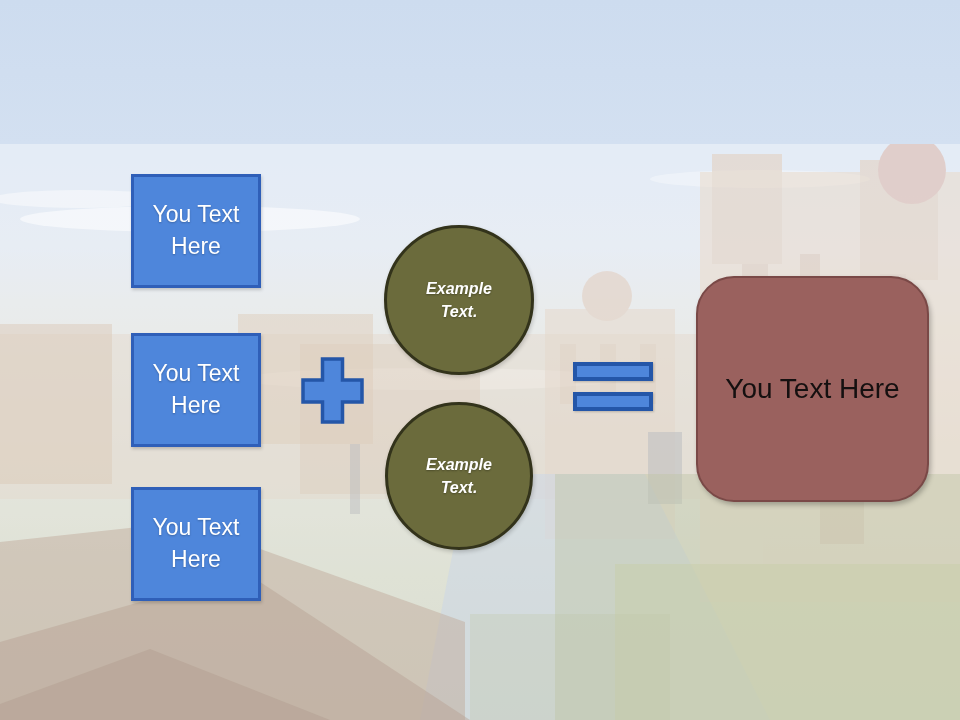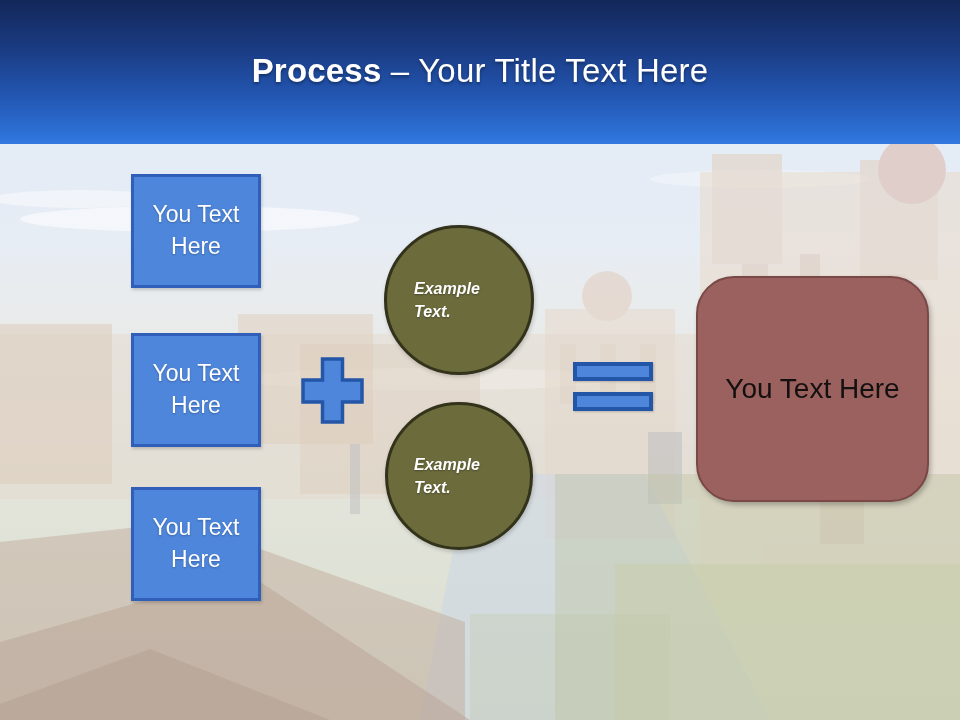--- a/index.html
+++ b/index.html
@@ -40,21 +40,21 @@
     box-shadow:1px 2px 3px rgba(0,0,0,.18);
   }
   .text-box.b1{top:174px;}
   .text-box.b2{top:333px;}
   .text-box.b3{top:487px;}
   .text-box span{display:block;padding:0 14px;}
   .plus-wrap{left:277px;top:357px;width:63px;height:67px;}
   .circle{
     width:150px;height:150px;border-radius:50%;
     background:#6b6b3c;border:3px solid #33331b;
-    display:flex;align-items:center;justify-content:center;
+    display:flex;align-items:center;justify-content:center;text-align:center;
     color:#ffffff;font-size:16px;font-weight:bold;font-style:italic;line-height:1.45;
     text-shadow:0 1px 2px rgba(0,0,0,.3);
     box-shadow:1px 2px 4px rgba(0,0,0,.2);
   }
   .circle.c1{left:360px;top:225px;}
   .circle.c2{left:361px;top:402px;width:148px;height:148px;}
   .circle span{display:block;width:90px;}
   .equals-wrap{left:549px;top:362px;width:80px;height:50px;}
   .eq-bar{
     position:absolute;left:0;width:80px;height:19px;box-sizing:border-box;
@@ -117,25 +117,20 @@
       <rect x="615" y="420" width="345" height="156" fill="#a7b075" opacity="0.5"></rect>
       <rect x="470" y="470" width="200" height="106" fill="#99a271" opacity="0.3"></rect>
 
       <polygon points="0,398 185,378 465,478 465,576 0,576" fill="#9b7a62" opacity="0.5"></polygon>
       <polygon points="0,498 245,428 470,576 0,576" fill="#8a6550" opacity="0.45"></polygon>
       <polygon points="0,560 150,505 330,576 0,576" fill="#7d5a46" opacity="0.4"></polygon>
     </svg>
   </div>
   <div class="bg-veil"></div>
 
-  <div class="header">
-    <div class="title">
-      <span class="t-bold">Process</span><span class="t-rest"> – Your Title Text Here</span>
-    </div>
-  </div>
 
   <div class="shape text-box b1">
     <span>You Text Here</span>
   </div>
   <div class="shape text-box b2">
     <span>You Text Here</span>
   </div>
   <div class="shape text-box b3">
     <span>You Text Here</span>
   </div>

